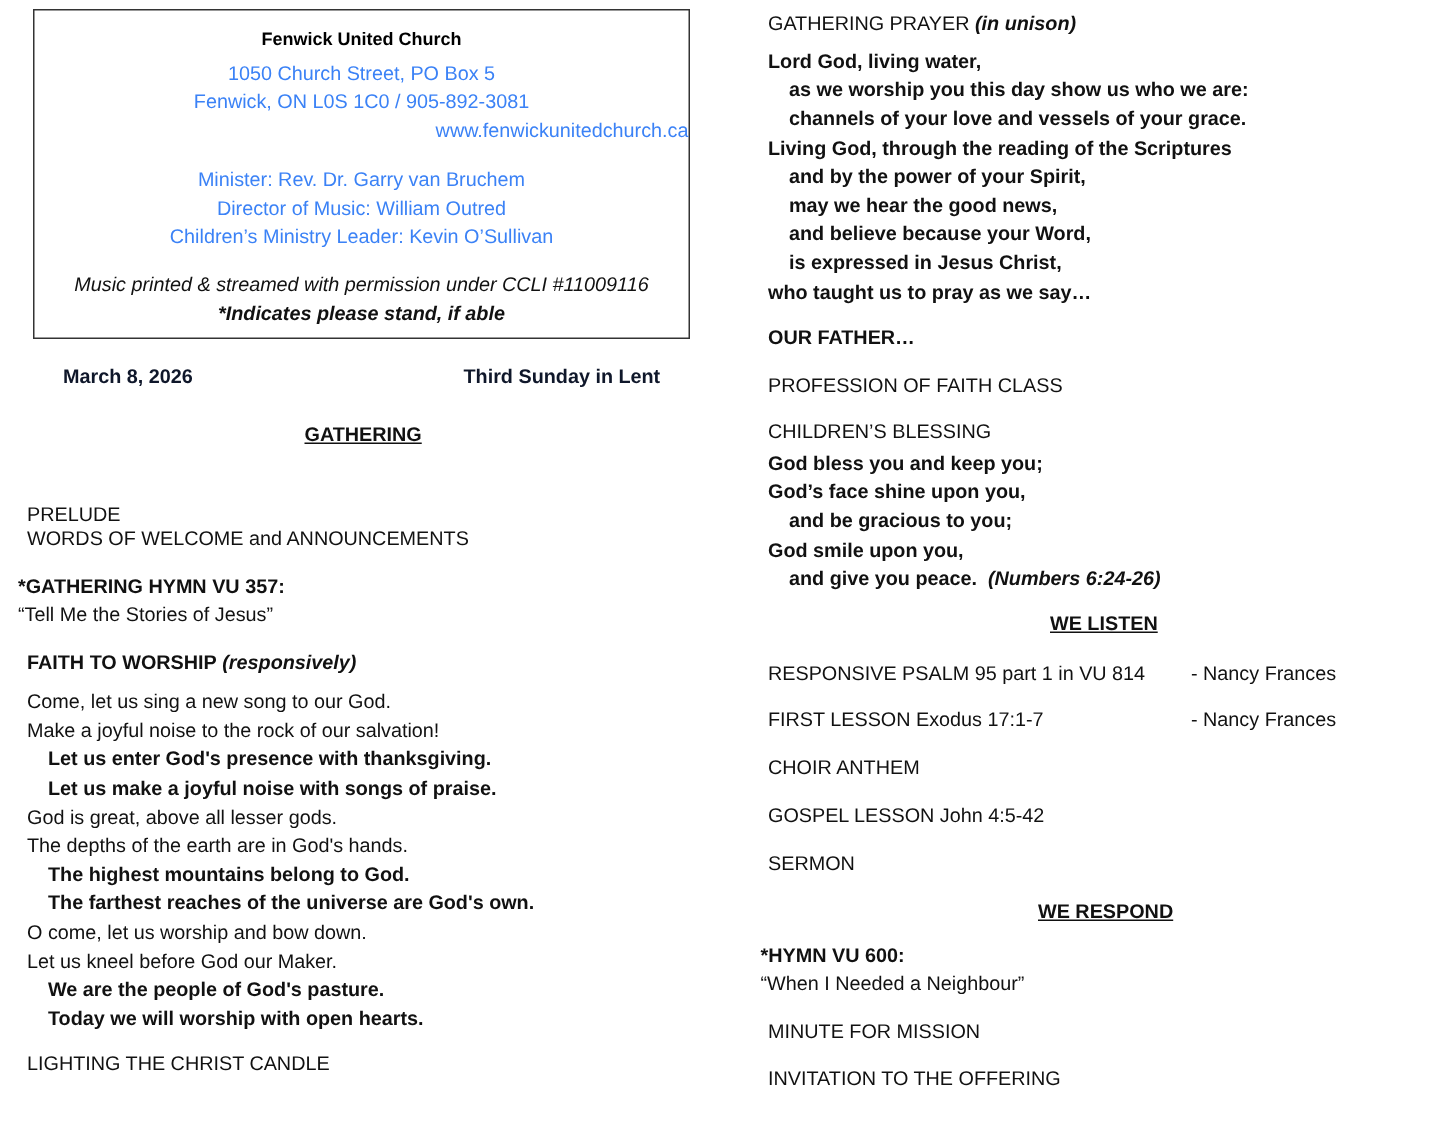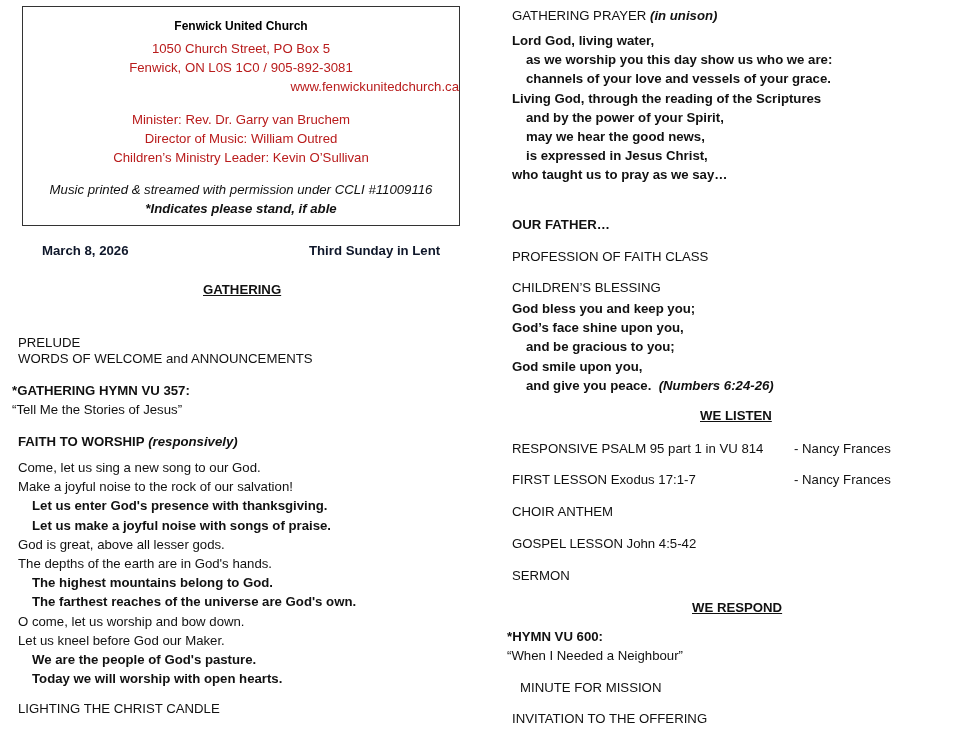--- a/index.html
+++ b/index.html
@@ -8,21 +8,21 @@
       font-family:"Liberation Sans", sans-serif; color:#111;
       font-size:13.2px;
     }
     .abs { position:absolute; white-space:nowrap; }
     .header-box {
       position:absolute; left:22px; top:6px; width:438px; height:220px;
       border:1.5px solid #333; box-sizing:border-box; text-align:center;
     }
     .header-box .line { position:absolute; left:0; right:0; text-align:center; white-space:nowrap; }
     .title { font-weight:bold; font-size:12px; color:#000000; }
-    .dark { color:#b91c1c; }
+    .dark { color:#3b82f6; }
     .b { font-weight:bold; }
     .i { font-style:italic; }
     .u { text-decoration:underline; }
     .date { color:#0f172a; font-weight:bold; }
     .indent { padding-left:14px; }
   </style>
 </head>
 <body>
 
 <div class="header-box">
@@ -72,20 +72,21 @@
   <span class="b i">(in unison)</span>
 </div>
 
 <div class="abs b" style="left:512px; top:31px; line-height:19.2px;">
   <div>Lord God, living water,</div>
   <div class="indent">as we worship you this day show us who we are:</div>
   <div class="indent">channels of your love and vessels of your grace.</div>
   <div>Living God, through the reading of the Scriptures</div>
   <div class="indent">and by the power of your Spirit,</div>
   <div class="indent">may we hear the good news,</div>
+  <div class="indent">and believe because your Word,</div>
   <div class="indent">is expressed in Jesus Christ,</div>
   <div>who taught us to pray as we say…</div>
 </div>
 
 <div class="abs b" style="left:512px; top:217px;">OUR FATHER…</div>
 <div class="abs" style="left:512px; top:249px;">PROFESSION OF FAITH CLASS</div>
 <div class="abs" style="left:512px; top:280px;">CHILDREN’S BLESSING</div>
 
 <div class="abs b" style="left:512px; top:299px; line-height:19.2px;">
   <div>God bless you and keep you;</div>
@@ -105,14 +106,14 @@
 <div class="abs" style="left:512px; top:472px;">FIRST LESSON Exodus 17:1-7</div>
 <div class="abs" style="left:794px; top:472px;">- Nancy Frances</div>
 <div class="abs" style="left:512px; top:504px;">CHOIR ANTHEM</div>
 <div class="abs" style="left:512px; top:536px;">GOSPEL LESSON John 4:5-42</div>
 <div class="abs" style="left:512px; top:568px;">SERMON</div>
 
 <div class="abs b u" style="left:692px; top:600px;">WE RESPOND</div>
 
 <div class="abs b" style="left:507px; top:629px;">*HYMN VU 600:</div>
 <div class="abs" style="left:507px; top:648px;">“When I Needed a Neighbour”</div>
-<div class="abs" style="left:512px; top:680px;margin-left:8px;">MINUTE FOR MISSION</div>
+<div class="abs" style="left:512px; top:680px;">MINUTE FOR MISSION</div>
 <div class="abs" style="left:512px; top:711px;">INVITATION TO THE OFFERING</div>
 
 </body></html>

